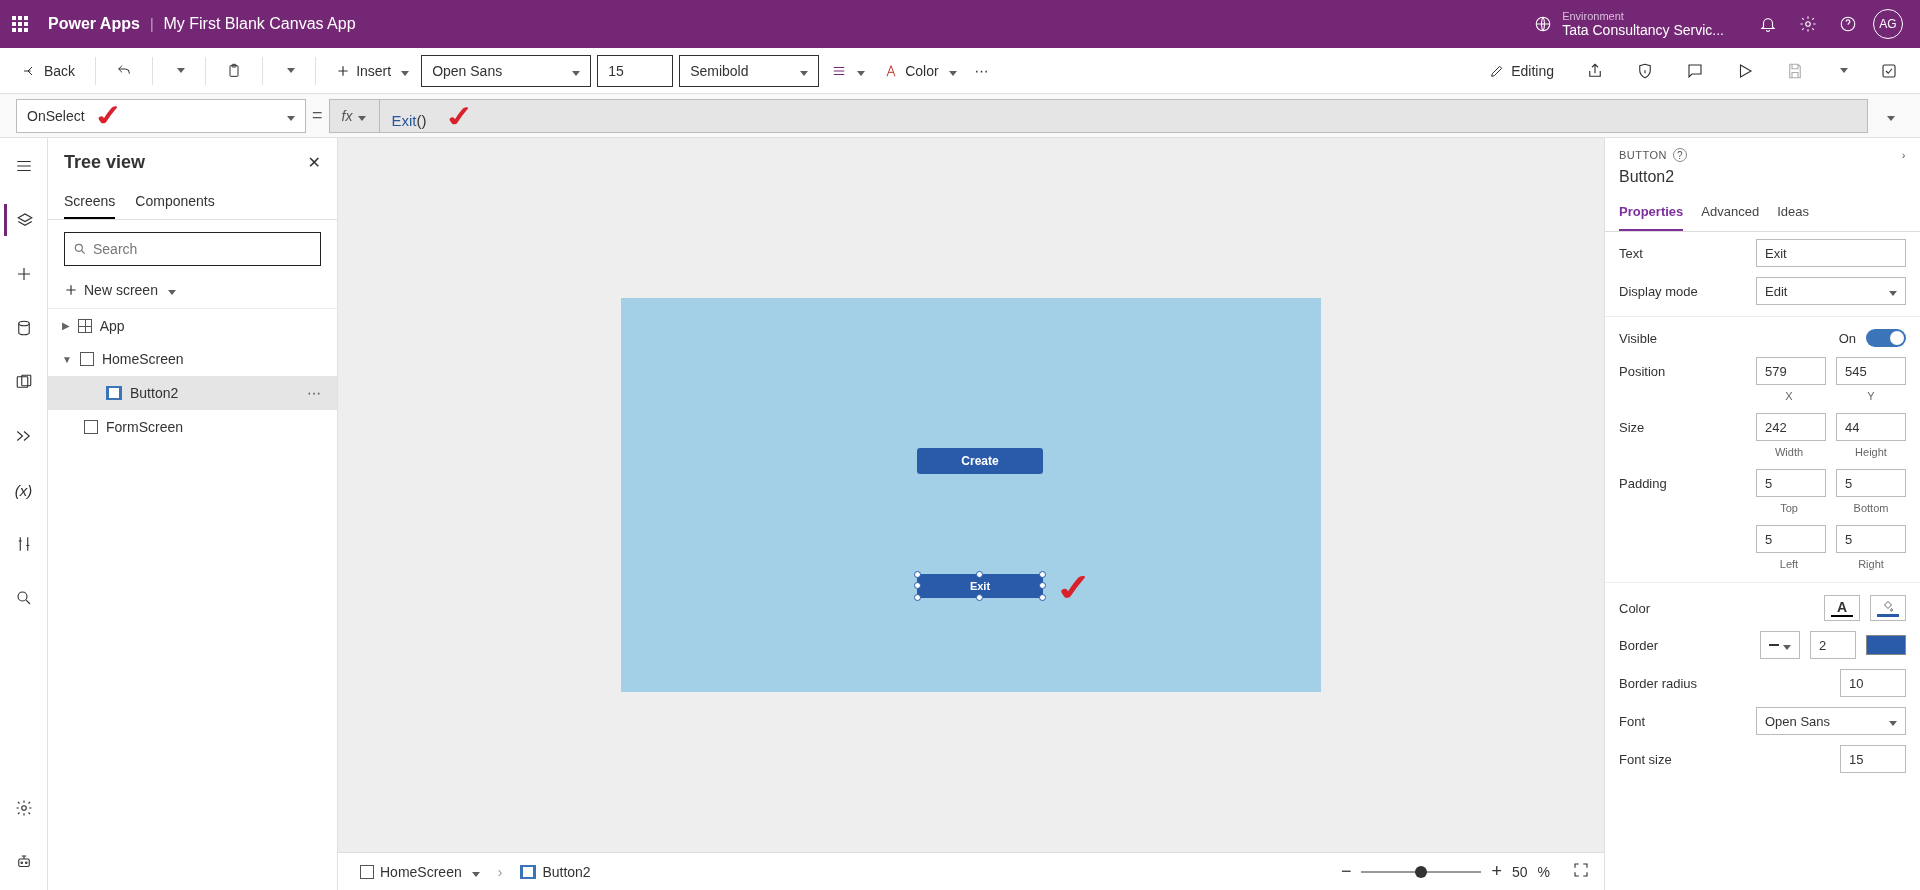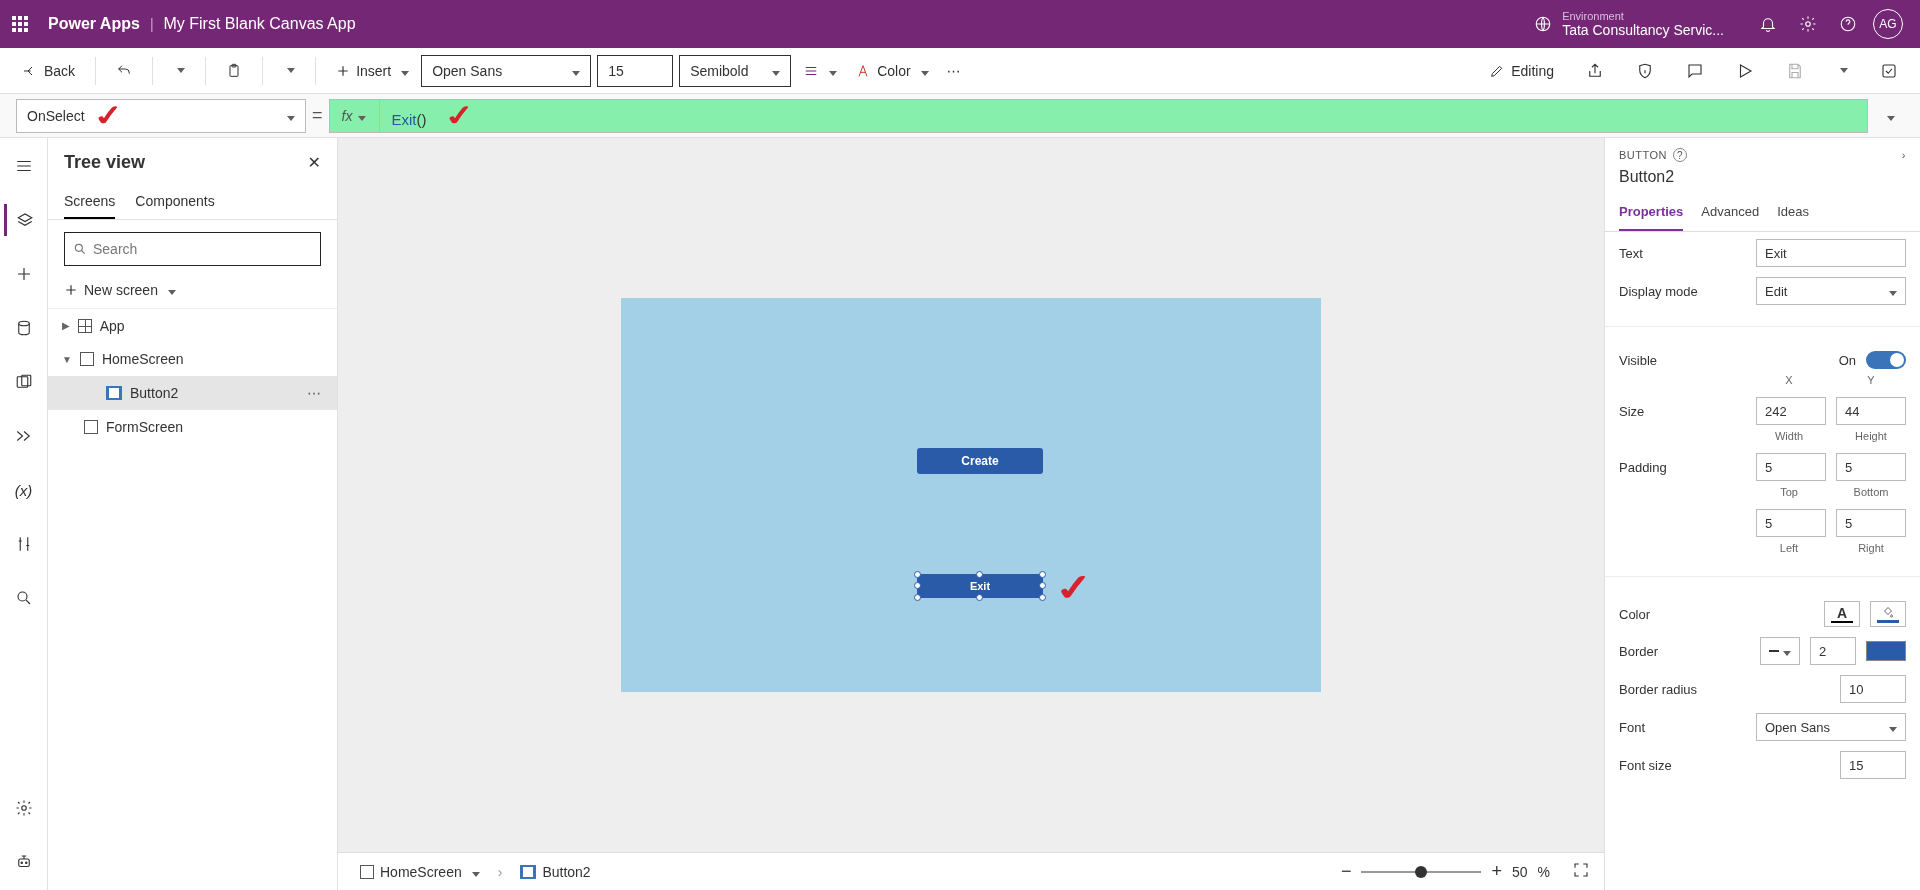--- a/index.html
+++ b/index.html
@@ -20,29 +20,29 @@
 .avatar-circle { width: 30px; height: 30px; border: 1px solid #fff; border-radius: 50%; display: flex; align-items: center; justify-content: center; font-size: 12px; }
 
 
 .ribbon { height: 46px; border-bottom: 1px solid #e0e0e0; display: flex; align-items: center; padding: 0 16px; gap: 6px; }
 .ribbon .btn { display: flex; align-items: center; gap: 6px; padding: 4px 6px; cursor: pointer; color: #323130; }
 .chev-down::after { content: ""; display: inline-block; border-left: 4px solid transparent; border-right: 4px solid transparent; border-top: 5px solid #605e5c; margin-left: 4px; }
 .sep-v { width: 1px; height: 28px; background: #e0e0e0; margin: 0 8px; }
 .combo { border: 1px solid #323130; height: 32px; display: flex; align-items: center; justify-content: space-between; padding: 0 10px; background: #fff; }
 .combo-font { width: 170px; }
 .combo-size { width: 76px; }
-.combo-weight { width: 112px; justify-content: space-between; }
+.combo-weight { width: 140px; justify-content: space-between; }
 .ribbon-right { margin-left: auto; display: flex; align-items: center; gap: 20px; }
 .icon-sm svg { display: block; }
 
 
 .fxbar { height: 44px; display: flex; align-items: center; padding: 0 16px; gap: 6px; background: #f9f9f9; border-bottom: 1px solid #e0e0e0; }
 .fx-prop { width: 290px; height: 34px; border: 1px solid #bbb; background: #fff; display: flex; align-items: center; justify-content: space-between; padding: 0 10px; }
 .fx-eq { font-size: 18px; color: #555; }
-.fx-box { flex: 1; height: 34px; background: #86efac; border: 1px solid #bbb; display: flex; align-items: flex-end; }
+.fx-box { flex: 1; height: 34px; background: #e5e5e5; border: 1px solid #bbb; display: flex; align-items: flex-start; }
 .fx-label { width: 50px; display: flex; align-items: center; justify-content: center; gap: 2px; border-right: 1px solid #bbb; height: 100%; font-style: italic; color: #555; }
 .fx-formula { padding: 0 12px; font-family: Consolas, monospace; font-size: 15px; position: relative; }
 .fx-fn { color: #2b579a; }
 .check-red { display:inline-block; font-size:28px; color:#d8212b; font-weight:bold; margin-left:12px; transform: scaleX(1.3) rotate(-6deg); }
 .fx-expand { width: 30px; display:flex; align-items:center; justify-content:center; }
 
 
 .main { display: flex; height: calc(890px - 48px - 46px - 44px); }
 .left-rail { width: 48px; border-right: 1px solid #e0e0e0; display:flex; flex-direction:column; align-items:center; padding-top:12px; gap:22px; background:#fff; }
 .left-rail .ri { width: 40px; height: 32px; display:flex; align-items:center; justify-content:center; cursor:pointer; color:#323130; }
@@ -85,21 +85,21 @@
 
 .props { width: 316px; border-left:1px solid #e0e0e0; display:flex; flex-direction:column; overflow-y:auto; background:#fff; }
 .props-hdr { padding: 10px 14px 6px; display:flex; align-items:center; gap:6px; font-size:11px; letter-spacing:0.5px; color:#555; text-transform:uppercase; }
 .props-hdr .expand-arrow { margin-left:auto; }
 .props-name { padding: 0 14px 10px; font-size:16px; }
 .props-tabs { display:flex; gap:18px; padding:0 14px; border-bottom:1px solid #ddd; }
 .ptab { padding: 8px 0 10px; cursor:pointer; font-size:13px; color:#444; }
 .ptab.active { color:#7d2f9b; border-bottom:2px solid #7d2f9b; font-weight:600; }
 .props-body { padding: 2px 0; }
 .prow { display:flex; align-items:center; padding:5px 14px; gap:10px; }
-.prow.bordered-top { border-top: 1px solid #eee; padding-top:24px; margin-top:16px; }
+.prow.bordered-top { border-top: 1px solid #eee; padding-top:12px; margin-top:6px; }
 .plbl { flex:1; font-size:13px; }
 .pinput { width: 150px; height: 28px; border:1px solid #bbb; padding:0 8px; font-size:13px; display:flex; align-items:center; justify-content:space-between; background:#fff; }
 .pinput.sm { width: 70px; }
 .toggle { width: 40px; height:18px; background:#3b74b8; border-radius:10px; position:relative; }
 .toggle::after { content:""; position:absolute; right:2px; top:2px; width:14px; height:14px; background:#fff; border-radius:50%; }
 .pxylbl { display:flex; gap: 12px; padding: 0 14px 6px; justify-content:flex-end; }
 .pxylbl span { width:70px; text-align:center; font-size:11px; color:#666; }
 .color-swatch-border { width:40px; height:20px; background:#2a5ba8; border:1px solid #888; }
 .font-color-btn { width:36px; height:26px; border:1px solid #bbb; display:flex; flex-direction:column; align-items:center; justify-content:center; font-size:14px; font-weight:bold; }
 .fill-color-btn { width:36px; height:26px; border:1px solid #bbb; display:flex; flex-direction:column; align-items:center; justify-content:center; position:relative; }
@@ -455,20 +455,29 @@
         <div class="pinput">
             <span>Edit</span>
             <span class="chev-down"></span>
           </div>
       </div>
       <div class="prow bordered-top">
         <div class="plbl">Visible</div>
         <span style="font-size:13px;">On</span>
         <div class="toggle"></div>
       </div>
+      <div class="prow">
+        <div class="plbl">Position</div>
+        <div class="pinput sm">
+            <span>579</span>
+          </div>
+        <div class="pinput sm">
+            <span>545</span>
+          </div>
+      </div>
       <div class="pxylbl">
           <span>X</span>
           <span>Y</span>
         </div>
       <div class="prow">
         <div class="plbl">Size</div>
         <div class="pinput sm">
             <span>242</span>
           </div>
         <div class="pinput sm">

